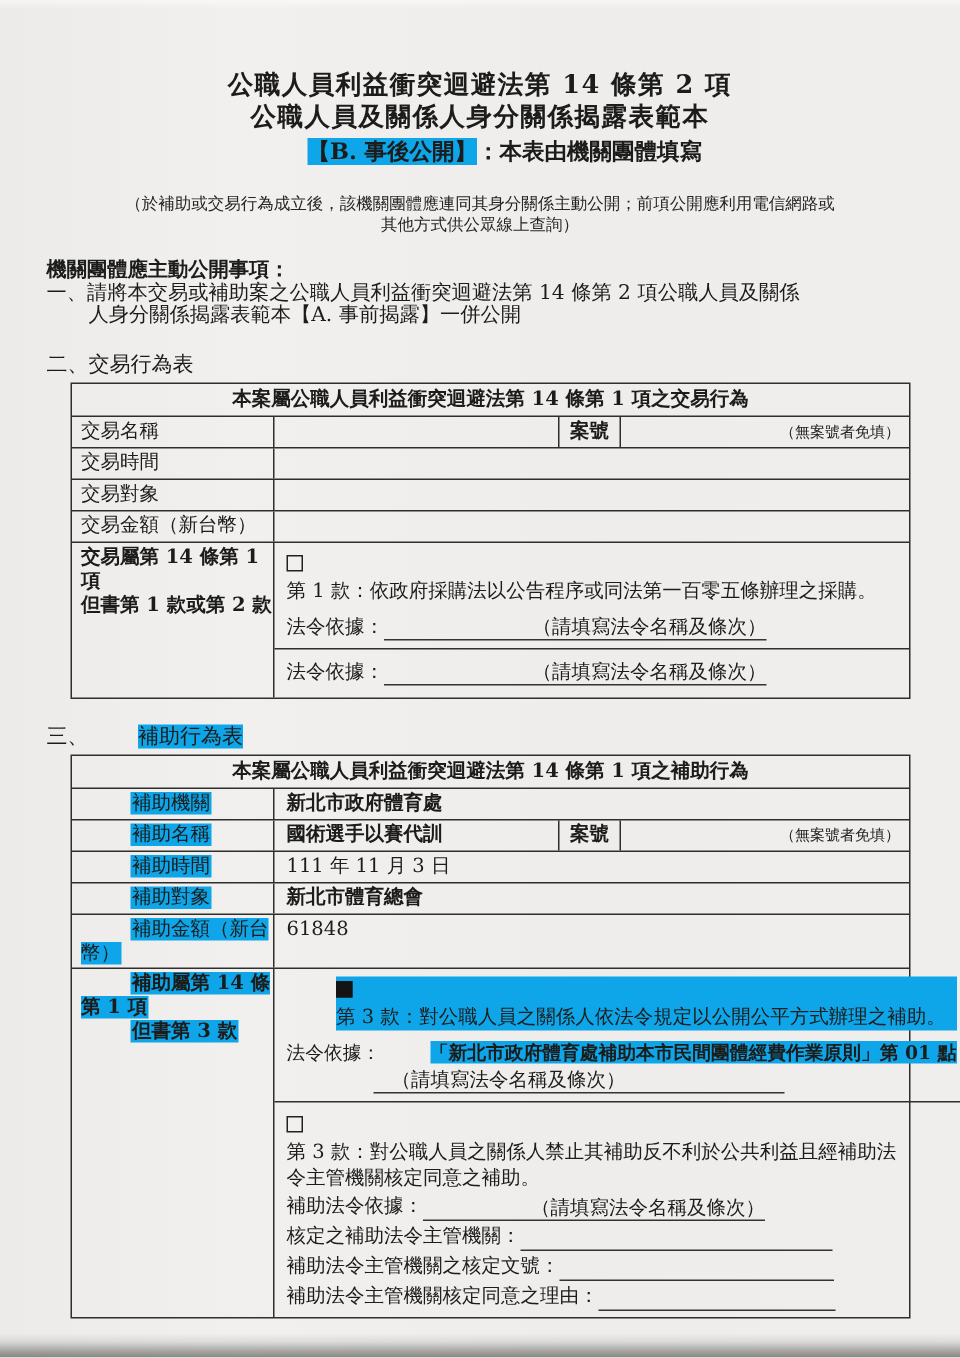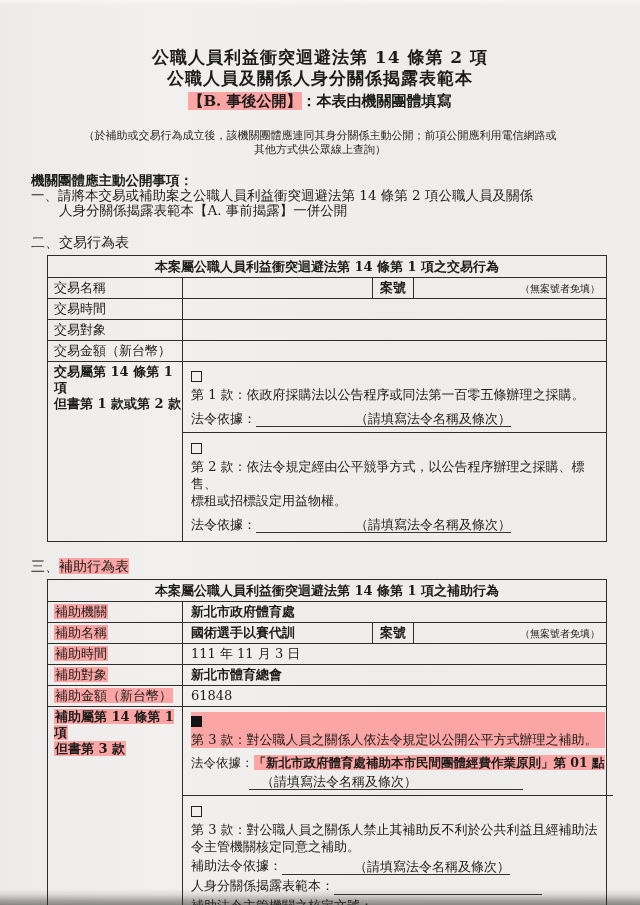--- a/index.html
+++ b/index.html
@@ -3,21 +3,21 @@
 <meta charset="utf-8">
 <style>
   html,body{margin:0;padding:0;}
   body{
     width:640px;height:905px;overflow:hidden;position:relative;
     background:linear-gradient(90deg,#ecebe9 0%,#f1f0ee 25%,#eeedeb 60%,#efeeec 100%);
     font-family:"DejaVu Serif","Liberation Serif",serif;
     color:#1c1c1a;font-size:13px;
   }
   .page{position:relative;width:640px;height:905px;}
-  .hl{background:#fca5a5;}
+  .hl{background:#0ea5e9;margin-left:33px;}
   .bv{font-weight:bold;}
   
   .title{ text-align:center;font-weight:bold;font-size:17px;line-height:21px;letter-spacing:1px;}
   .title1{padding-top:47px;}
   .badge-line{text-align:center;font-weight:bold;font-size:15px;line-height:20px;margin-top:2px;}
   .paren{text-align:center;font-size:11px;line-height:14px;color:#242422;}
   .paren1{margin-top:18px;}
   
   .notice{margin:16px 0 0 31px;font-size:13.5px;line-height:15px;width:580px;}
   .notice-h{font-weight:bold;}
@@ -104,27 +104,20 @@
       </div>
       <div class="c-body">
         <div class="opt">
           <span class="cbcol"><span class="cb"></span></span>
           <span class="opttext">第 1 款：依政府採購法以公告程序或同法第一百零五條辦理之採購。</span>
         </div>
         <div class="lawline">
           <span>法令依據：</span><span class="fillhint">（請填寫法令名稱及條次）</span>
         </div>
         <div class="divider"></div>
-        <div class="opt">
-          <span class="cbcol"><span class="cb"></span></span>
-          <span class="opttext">
-            <span style="display:block">第 2 款：依法令規定經由公平競爭方式，以公告程序辦理之採購、標售、</span>
-            <span style="display:block">標租或招標設定用益物權。</span>
-          </span>
-        </div>
         <div class="lawline">
           <span>法令依據：</span><span class="fillhint">（請填寫法令名稱及條次）</span>
         </div>
       </div>
     </div>
   </div>
 
   <div class="sect">
     <span>三、</span><span class="hl">補助行為表</span>
   </div>
@@ -173,21 +166,21 @@
           <span class="cbcol"><span class="cb"></span></span>
           <span class="opttext">
             <span style="display:block">第 3 款：對公職人員之關係人禁止其補助反不利於公共利益且經補助法</span>
             <span style="display:block">令主管機關核定同意之補助。</span>
           </span>
         </div>
         <div class="subline">
           <span>補助法令依據：</span><span class="fillhint" style="width:228px">（請填寫法令名稱及條次）</span>
         </div>
         <div class="subline">
-          <span>人身分關係揭露表範本：</span><span class="blank" style="width:208px"></span>
+          <span>核定之補助法令主管機關：</span><span class="blank" style="width:208px"></span>
         </div>
         <div class="subline">
           <span>補助法令主管機關之核定文號：</span><span class="blank" style="width:183px"></span>
         </div>
         <div class="subline">
           <span>補助法令主管機關核定同意之理由：</span><span class="blank" style="width:158px"></span>
         </div>
       </div>
     </div>
   </div>

